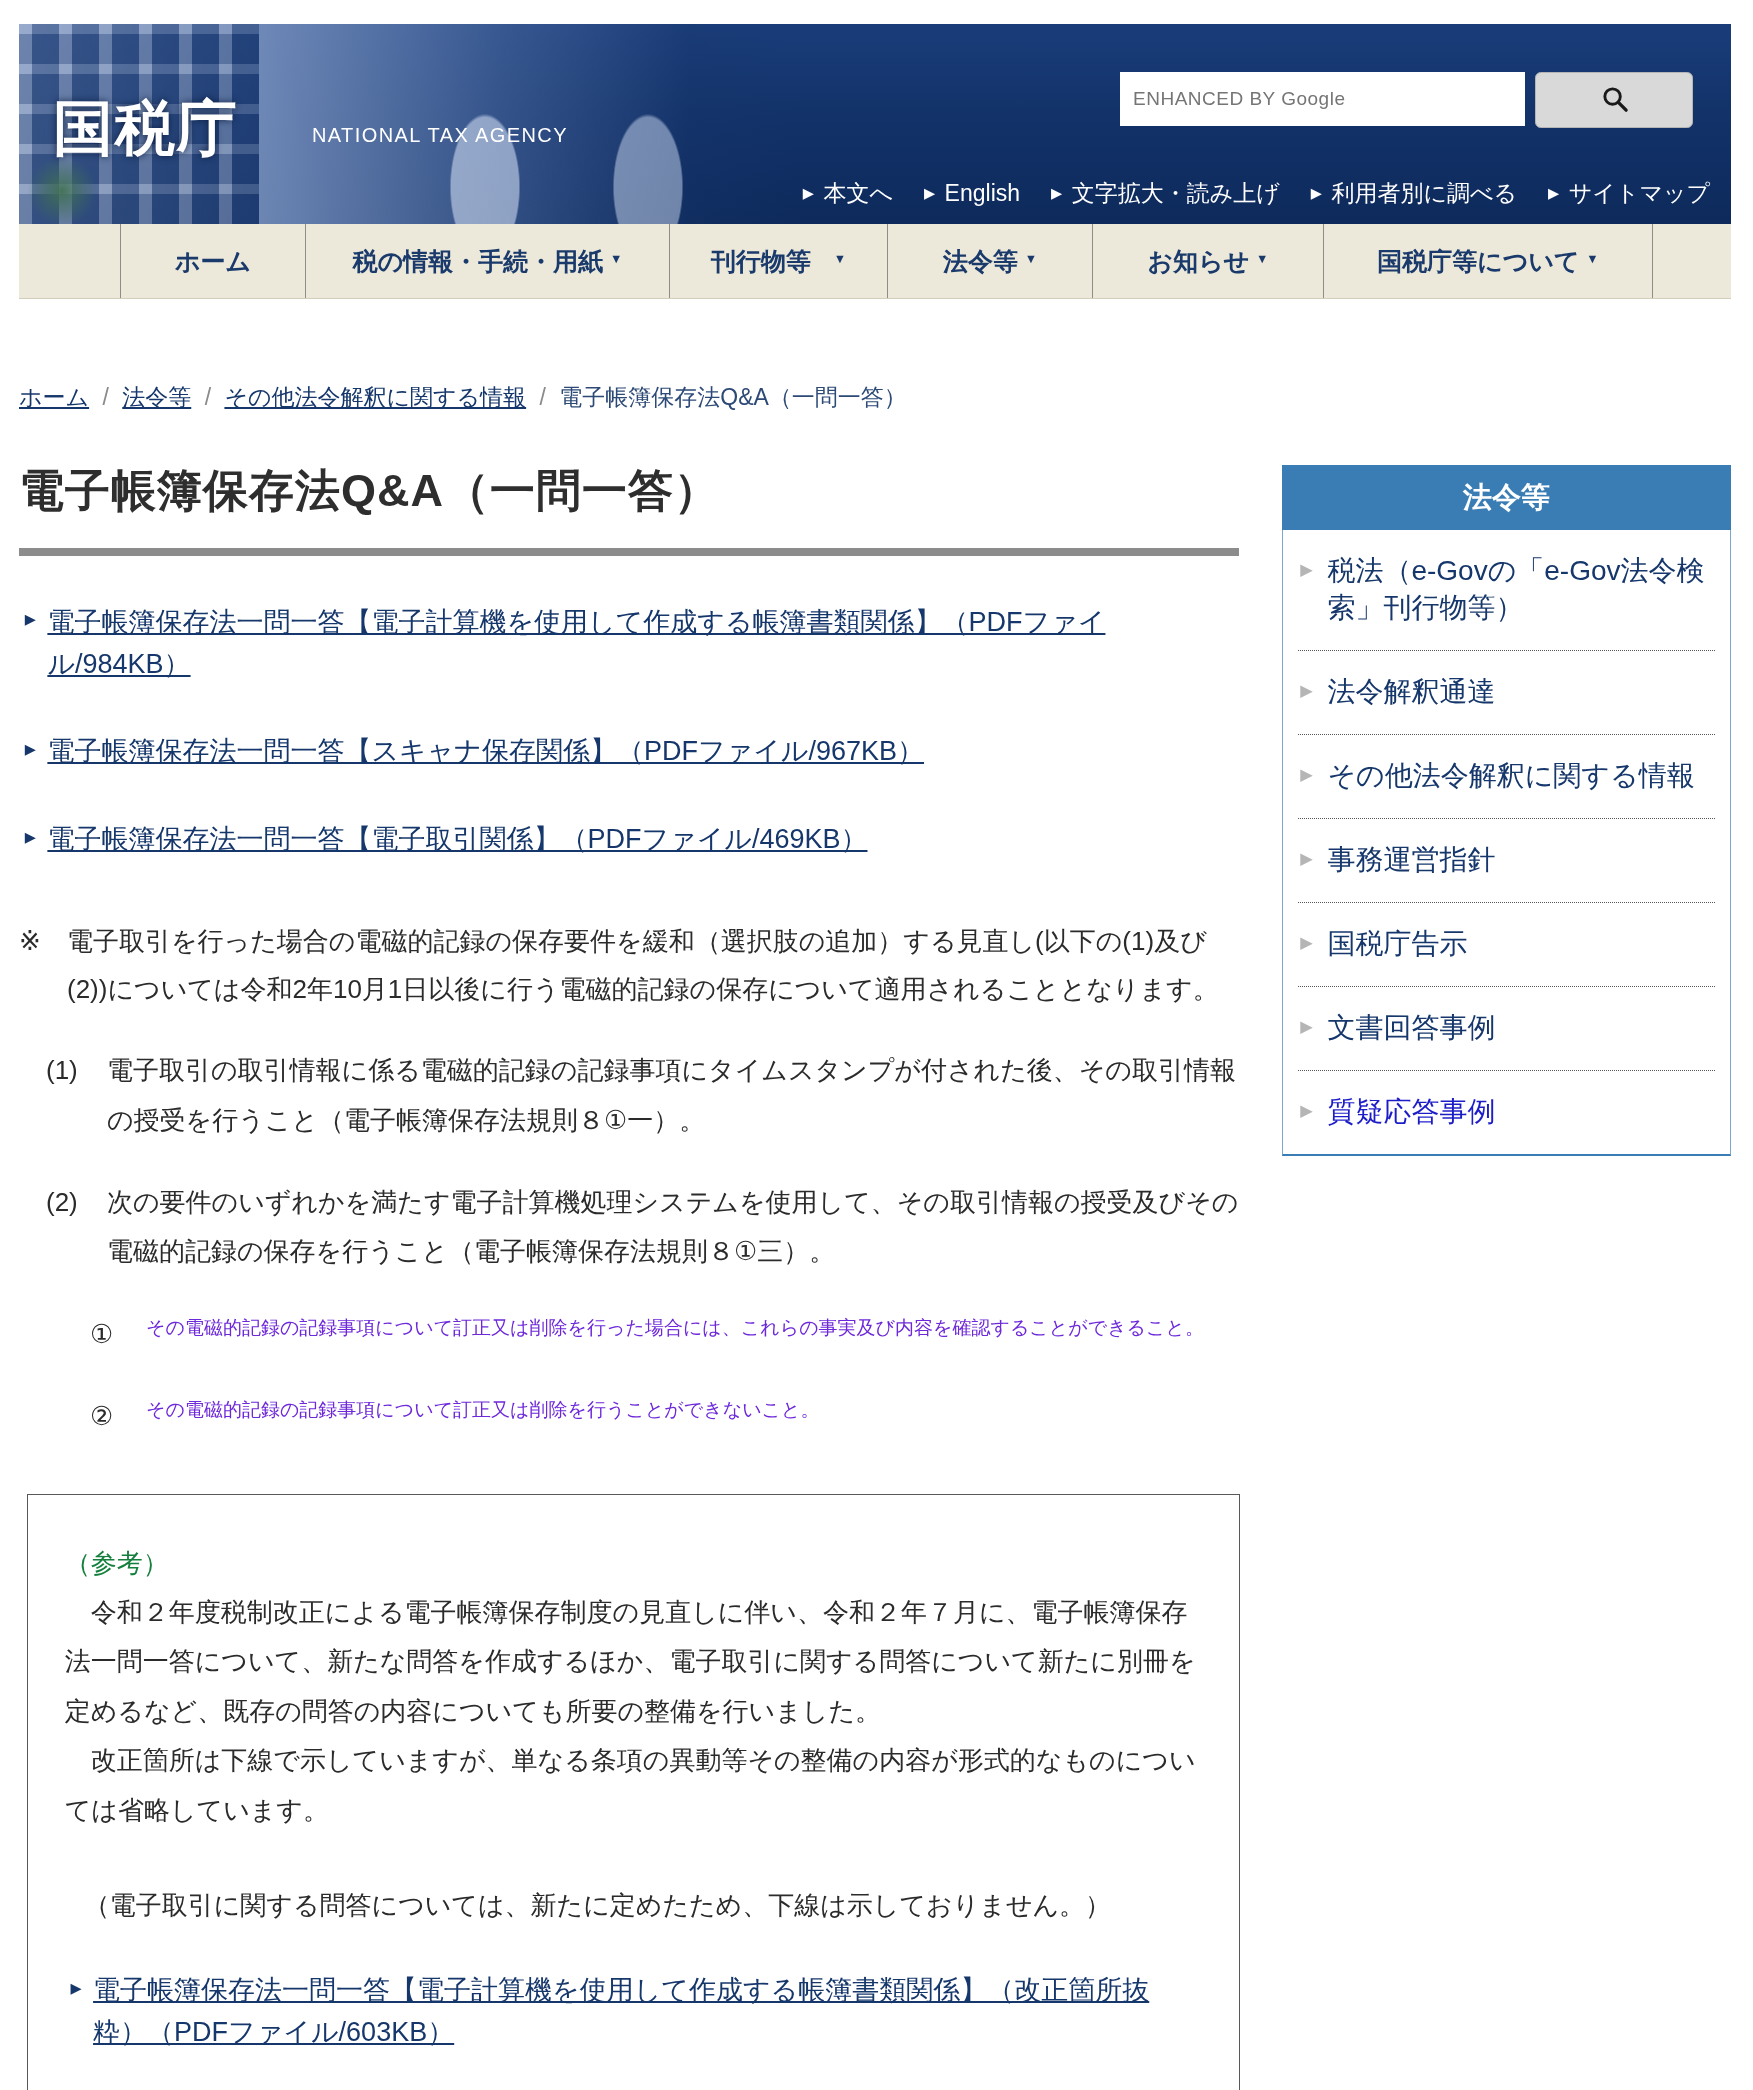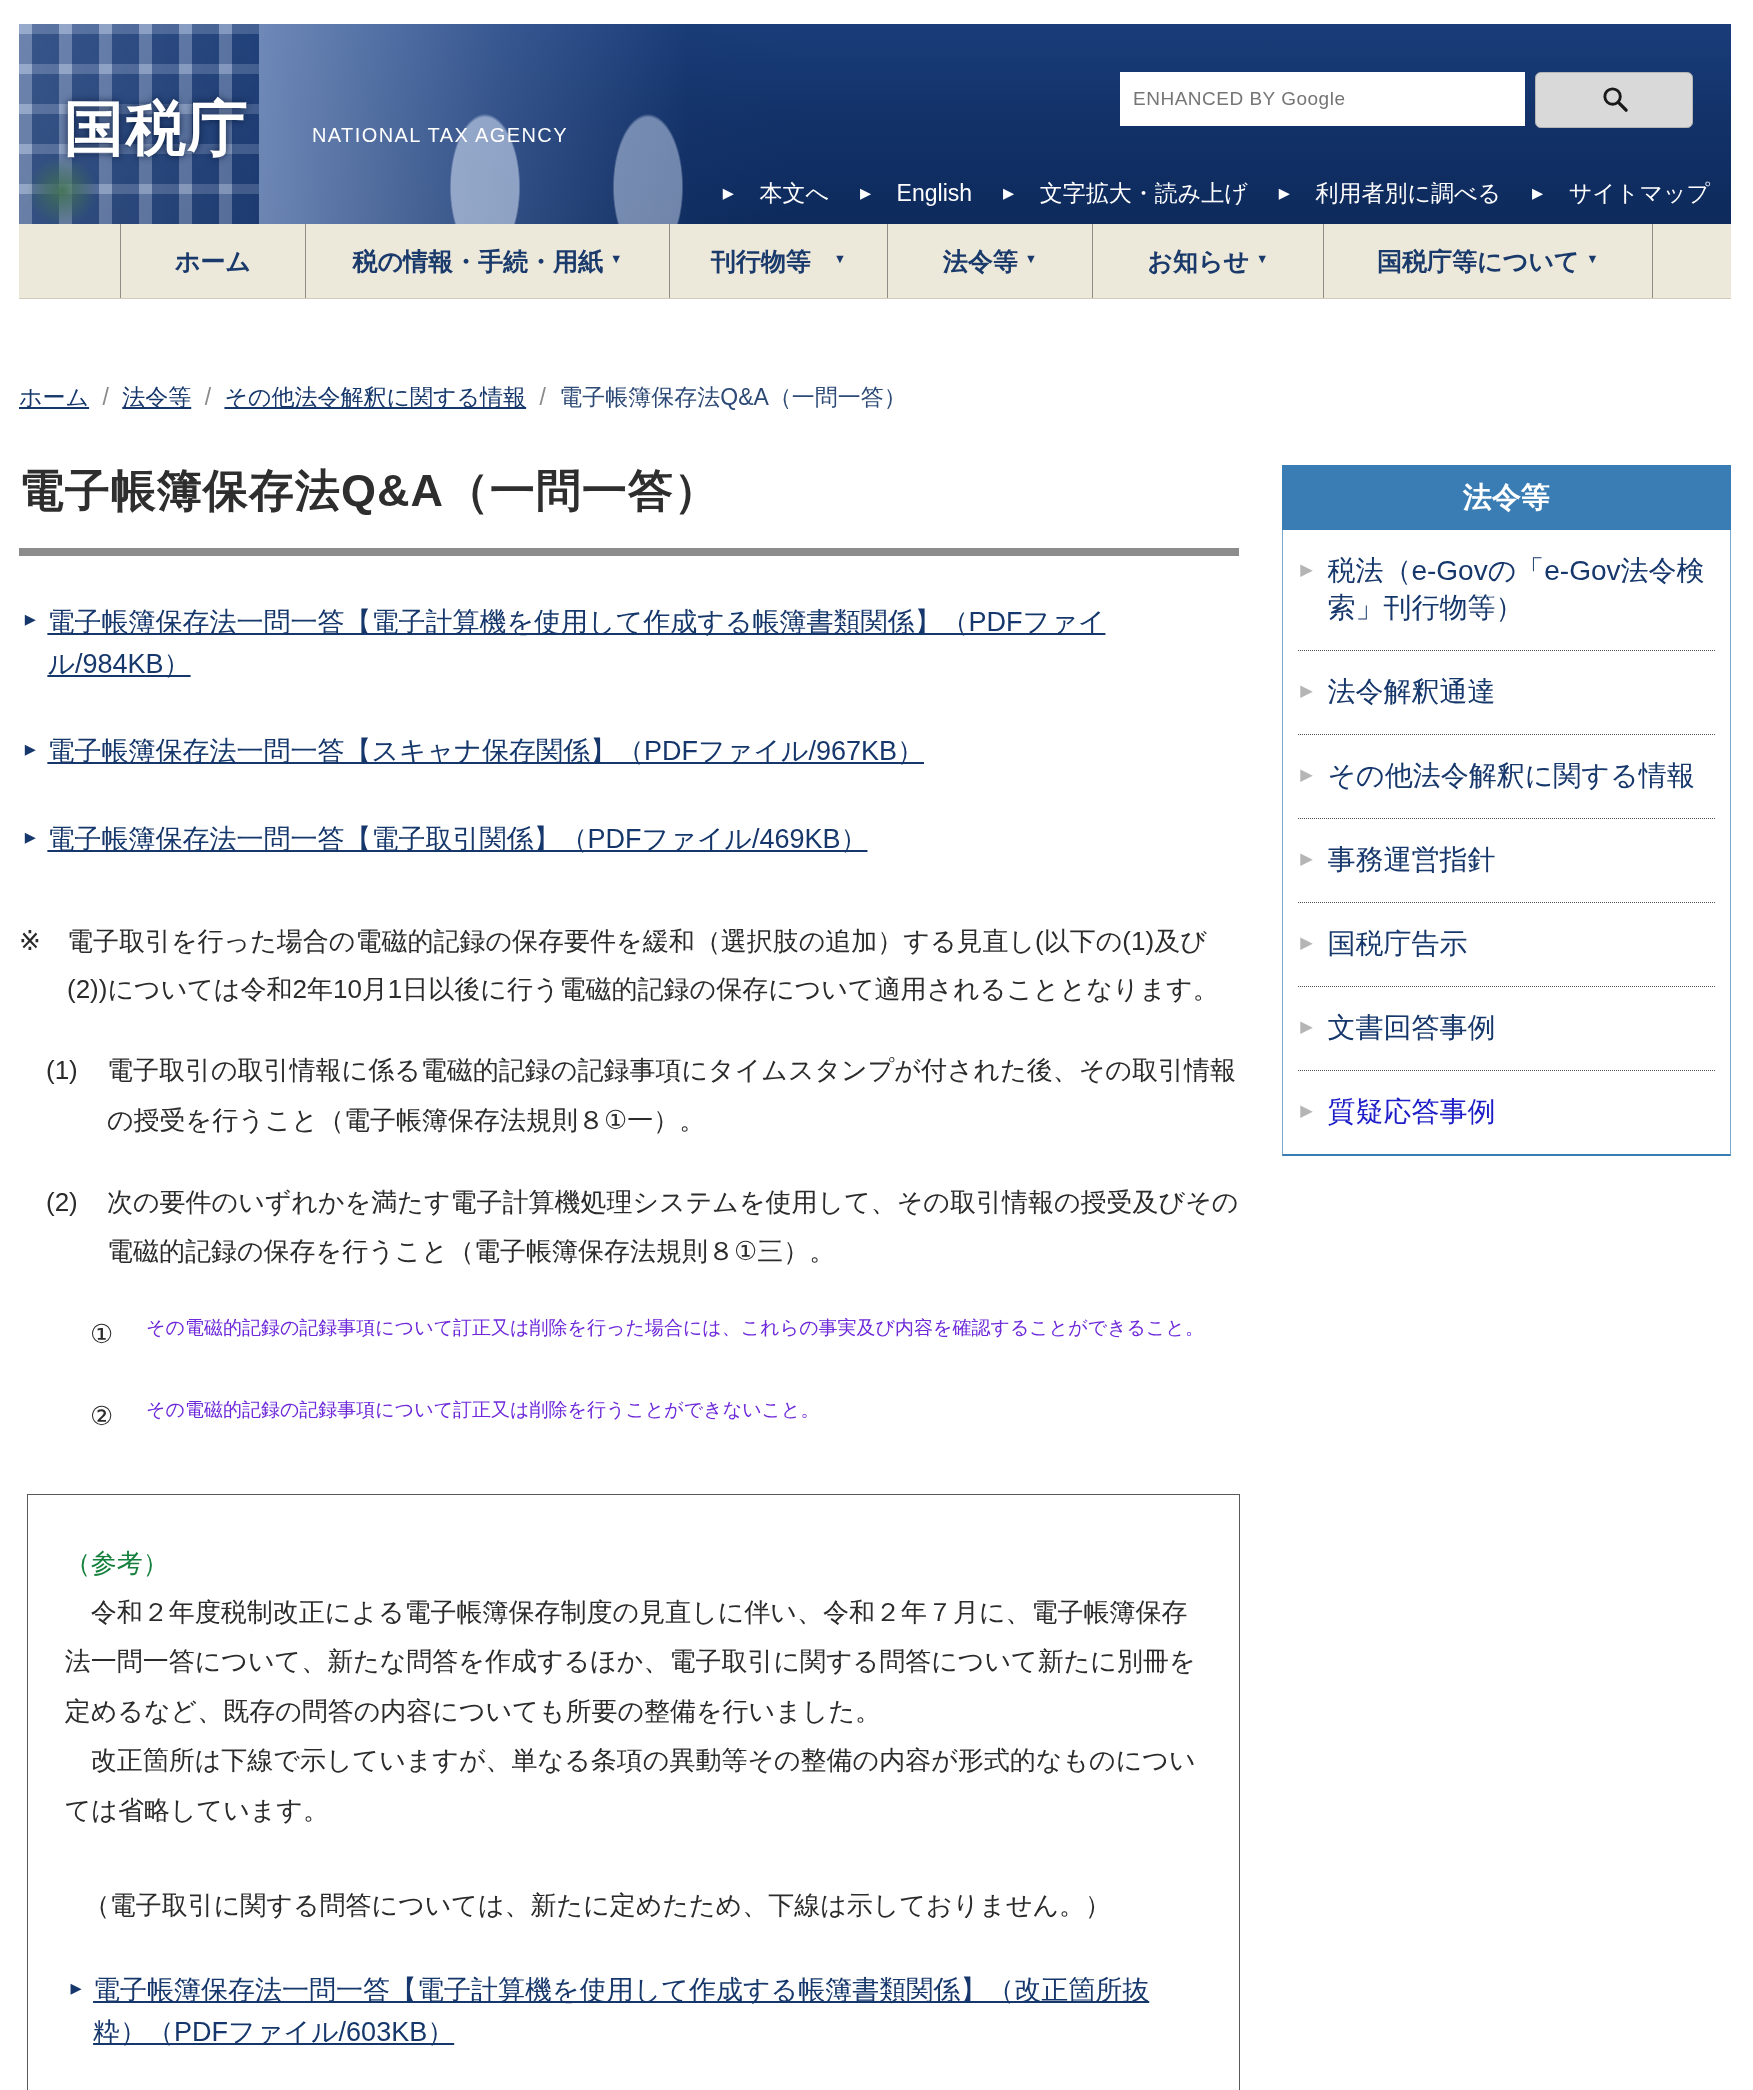--- a/index.html
+++ b/index.html
@@ -23,34 +23,34 @@
       linear-gradient(90deg, rgba(160,180,215,.55), rgba(70,100,155,.35));
   }
   .hp-arch{position:absolute;left:240px;top:0;bottom:0;width:538px;
     background:
       radial-gradient(ellipse 58px 120px at 226px 163px, rgba(205,218,240,.60) 58%, transparent 61%),
       radial-gradient(ellipse 58px 120px at 389px 163px, rgba(205,218,240,.50) 58%, transparent 61%),
       linear-gradient(90deg, rgba(125,150,195,.85) 0%, rgba(80,110,165,.55) 45%, rgba(25,55,110,.25) 80%, transparent 100%);
   }
   .hp-tree{position:absolute;left:0;bottom:0;width:134px;height:91px;
     background:radial-gradient(circle 56px at 43px 58px, rgba(64,112,84,.95), rgba(64,112,84,0) 62%);}
-  .logo-jp{position:absolute;left:45px;top:65px;font-size:60px;font-weight:bold;color:#fff;
+  .logo-jp{position:absolute;left:34px;top:65px;font-size:60px;font-weight:bold;color:#fff;
     text-shadow:0 0 7.7px rgba(8,26,60,.9);z-index:3;text-decoration:none;letter-spacing:1.9px;}
   .logo-en{position:absolute;left:293px;top:100px;font-size:20px;color:#fff;letter-spacing:1.4px;z-index:3;}
   .search{position:absolute;top:48px;right:38px;display:flex;gap:9.6px;z-index:4;}
   .search-input{width:379px;height:54px;border:none;background:#fff;padding:0 13.4px;
     font-size:19px;color:#444;font-family:"Liberation Sans","DejaVu Sans",sans-serif;}
   .search-input::placeholder{color:#757575;letter-spacing:0.5px;}
   .search-btn{width:158px;height:56px;background:#d9d9d9;border:1px solid #b5b5b5;border-radius:5.8px;
     display:flex;align-items:center;justify-content:center;cursor:pointer;}
   .utility{position:absolute;right:21px;bottom:15.4px;display:flex;gap:31px;list-style:none;
     margin:0;padding:0;z-index:4;}
   .utility li{display:flex;align-items:center;gap:9.6px;}
   .utility .tri{color:#fff;font-size:14.4px;}
-  .utility a{color:#fff;font-size:23px;text-decoration:none;margin-left:16px;}
+  .utility a{color:#fff;font-size:23px;text-decoration:none;}
 
   
   .main-nav{display:flex;height:74px;background:#ece8da;border-bottom:1px solid #d2ccba;}
   .nav-cell{display:flex;align-items:center;justify-content:center;border-right:1px solid #8f8d85;
     color:#1a3a6b;font-size:25px;font-weight:bold;text-decoration:none;cursor:pointer;}
   .nav-spacer{width:101px;border-right:1px solid #8f8d85;}
   .nav-spacer-end{flex:1;border-right:none;}
   .nc-home{width:184px;}.nc-tax{width:363px;}.nc-pub{width:217px;gap:16px;}
   .nc-law{width:204px;}.nc-news{width:230px;}.nc-about{width:328px;}
   .nav-caret{font-size:12.5px;margin-left:6.7px;position:relative;top:-1.9px;color:#1a3a6b;}

